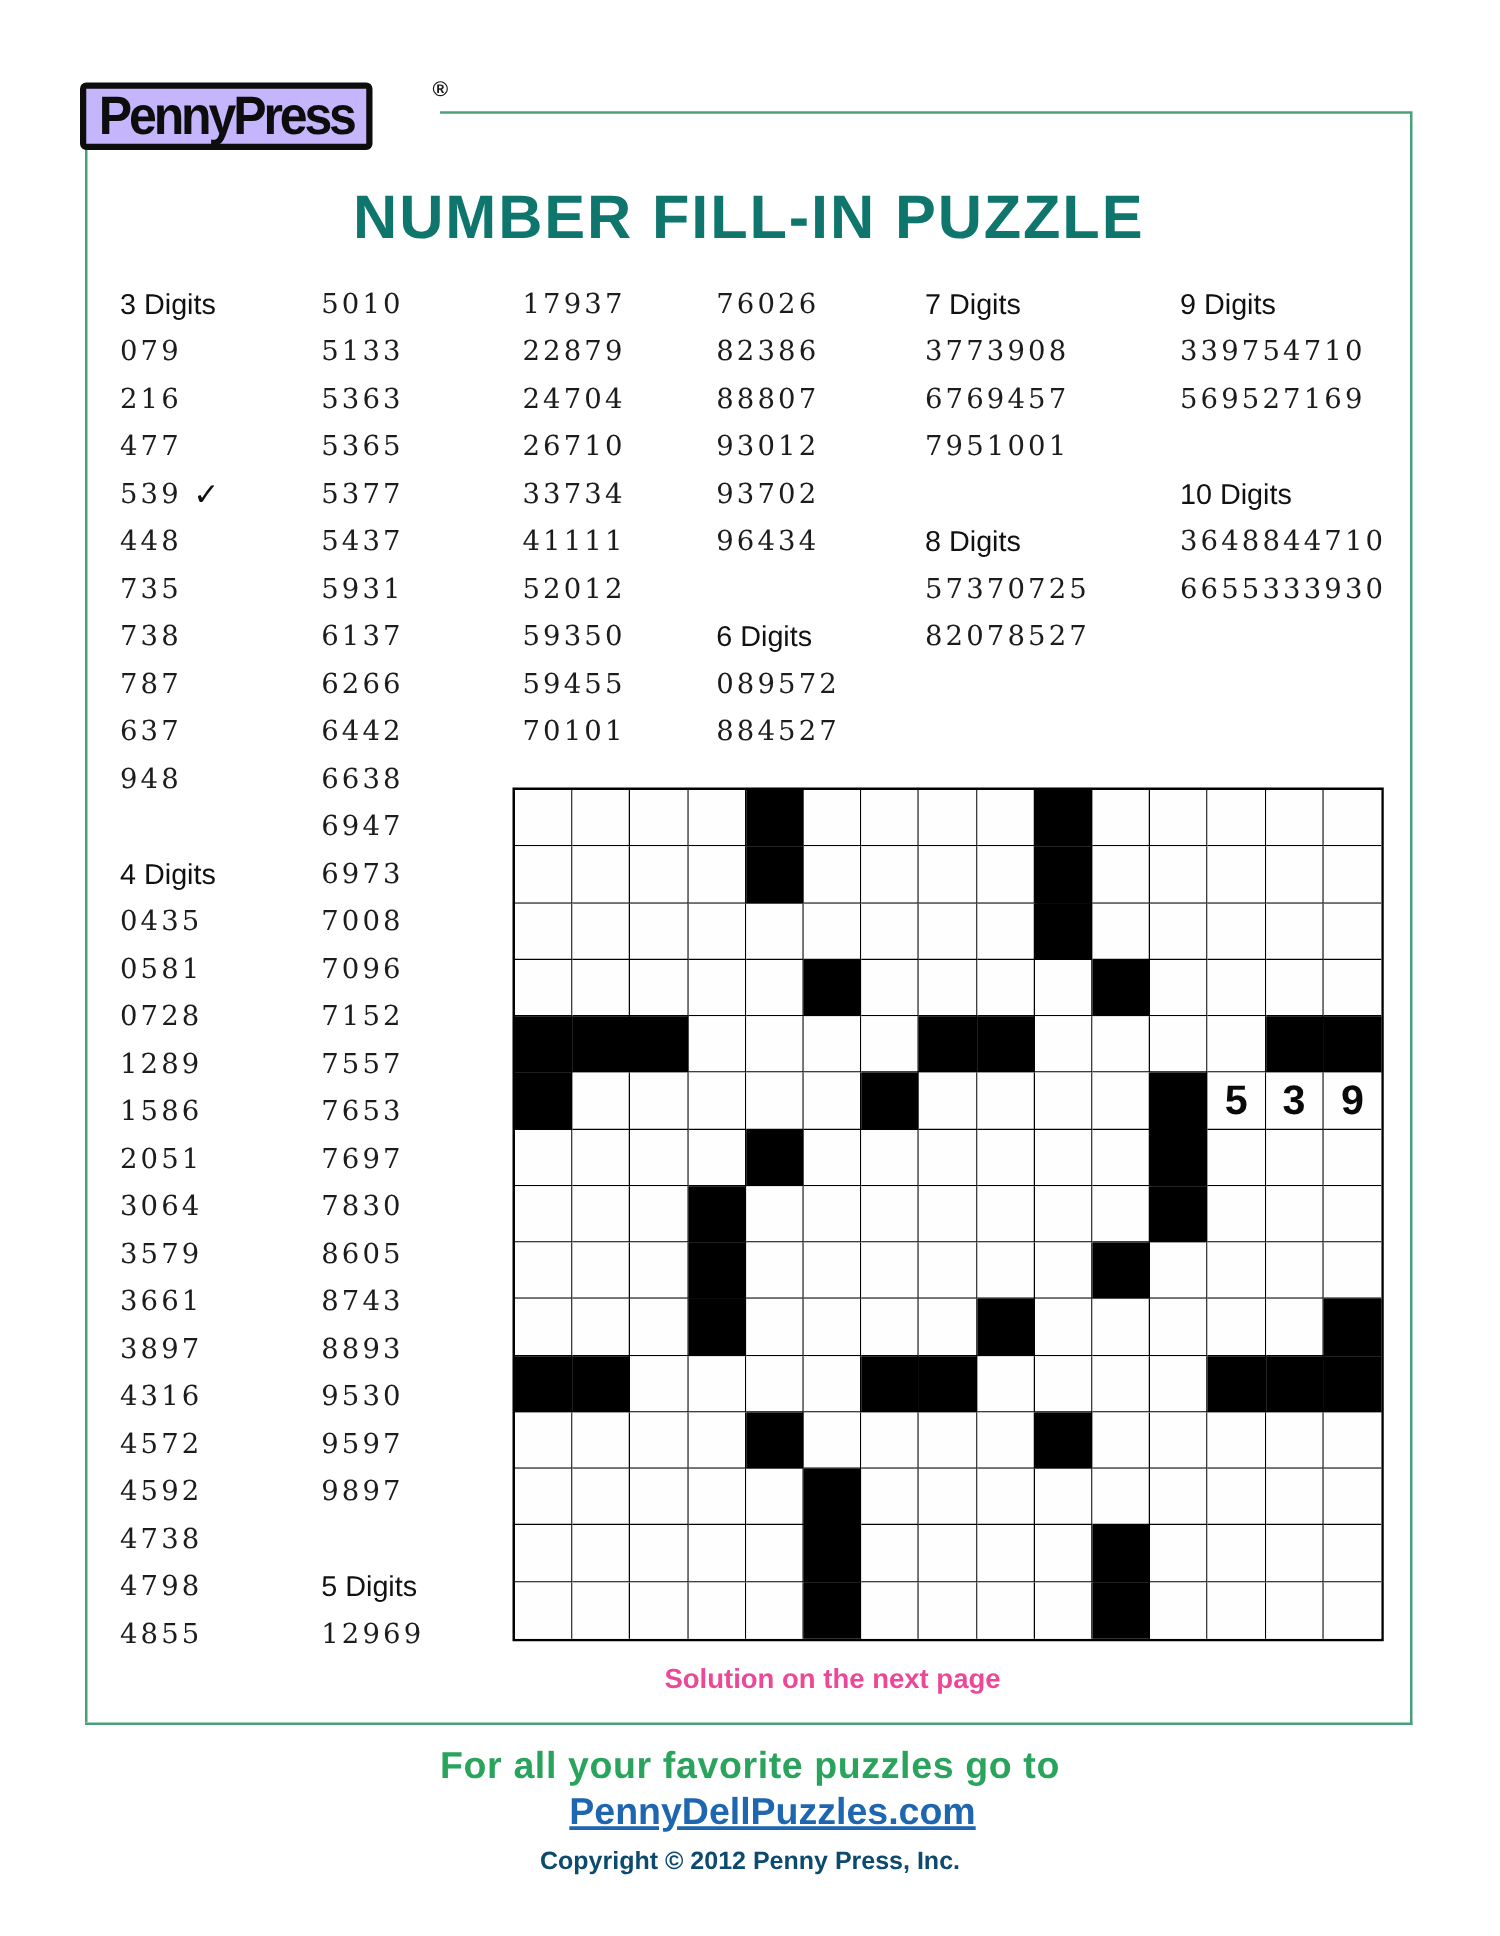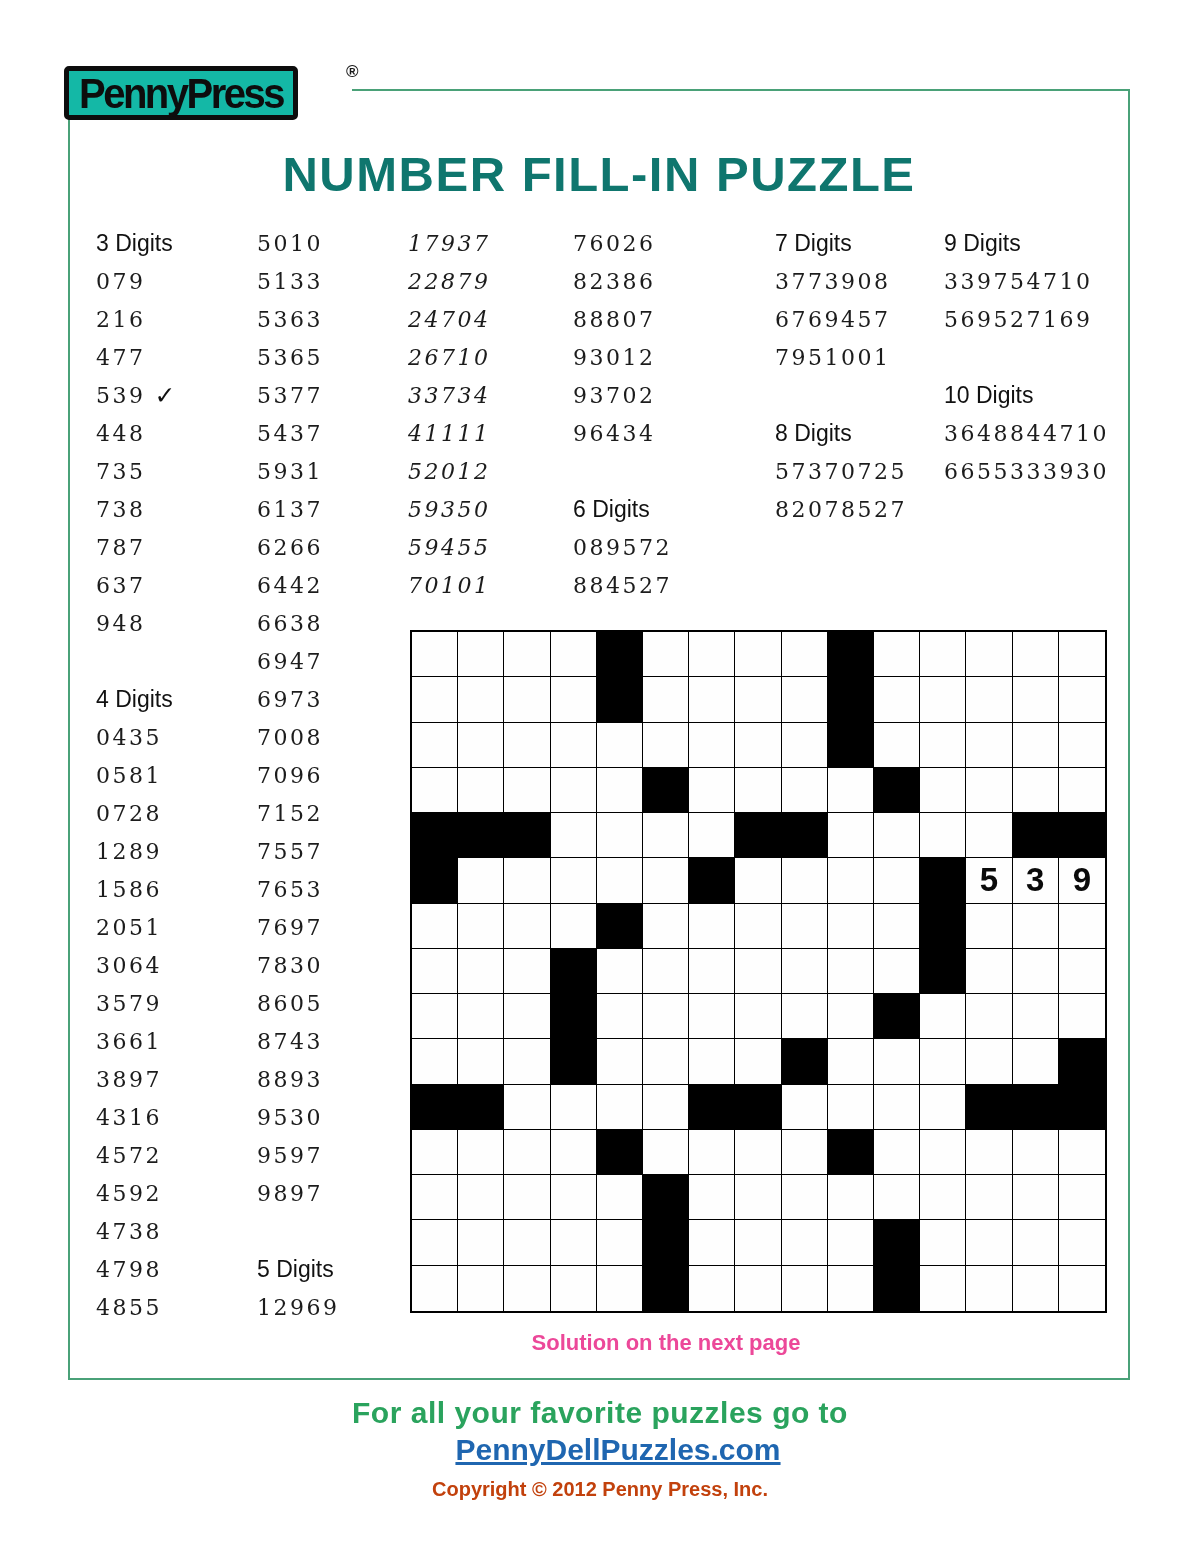--- a/index.html
+++ b/index.html
@@ -9,40 +9,40 @@
   }
   
   .gline{position:absolute;background:#4aa178;}
   #border-top{left:352px;top:89px;width:776px;height:2px;}
   #border-right{left:1128px;top:89px;width:2px;height:1291px;}
   #border-bottom{left:68px;top:1378px;width:1062px;height:2px;}
   #border-left{left:68px;top:118px;width:2px;height:1260px;}
   
   #logo-box{
     position:absolute;left:64px;top:66px;height:44px;padding:0 10px;
-    border:5px solid #0d0d0d;border-radius:5px;background:#14b8a6;
+    border:5px solid #0d0d0d;border-radius:5px;background:#c4b5fd;
     display:flex;align-items:center;
   }
   #logo-text{
     font-size:40px;font-weight:bold;letter-spacing:-2.5px;color:#0d0d0d;
     transform:scaleY(1.08);white-space:nowrap;
   }
   #reg-mark{position:absolute;left:346px;top:62px;font-size:17px;font-weight:bold;color:#1a1a1a;}
   
   #page-title{
     position:absolute;left:68px;top:146px;width:1062px;text-align:center;
     font-size:49px;font-weight:bold;letter-spacing:1.5px;color:#0f766e;white-space:nowrap;
   }
   
   .num-col{position:absolute;top:224px;}
   #col1{left:96px;}
   #col2{left:257px;}
-  #col3{left:408px;font-style:italic;}
+  #col3{left:418px;}
   #col4{left:573px;}
-  #col5{left:740px;margin-left:35px;}
+  #col5{left:740px;}
   #col6{left:944px;}
   .line{height:38px;display:flex;align-items:center;white-space:nowrap;}
   .list-header{font-size:23px;font-weight:normal;color:#111;letter-spacing:0px;}
   .list-num{
     font-family:"DejaVu Serif",serif;font-size:22px;color:#1c1c1c;letter-spacing:2.5px;
   }
   .check-mark{
     font-family:"DejaVu Sans",sans-serif;font-size:25px;font-weight:bold;color:#111;
     margin-left:9px;letter-spacing:0;
   }
@@ -69,21 +69,21 @@
     position:absolute;left:0;top:1396px;width:1200px;text-align:center;
     font-size:30px;font-weight:bold;color:#2aa35d;letter-spacing:0.5px;
   }
   #footer-link{
     position:absolute;left:0;top:1433px;width:1200px;text-align:center;
     font-size:30px;font-weight:bold;padding-left:18px;
   }
   #footer-link a{color:#1f66b0;text-decoration:underline;cursor:pointer;}
   #footer-copyright{
     position:absolute;left:0;top:1478px;width:1200px;text-align:center;
-    font-size:20px;font-weight:bold;color:#c2410c;
+    font-size:20px;font-weight:bold;color:#0c4a6e;
   }
 </style>
 </head>
 <body>
 
 <div class="gline" id="border-top"></div>
 <div class="gline" id="border-right"></div>
 <div class="gline" id="border-bottom"></div>
 <div class="gline" id="border-left"></div>
 

